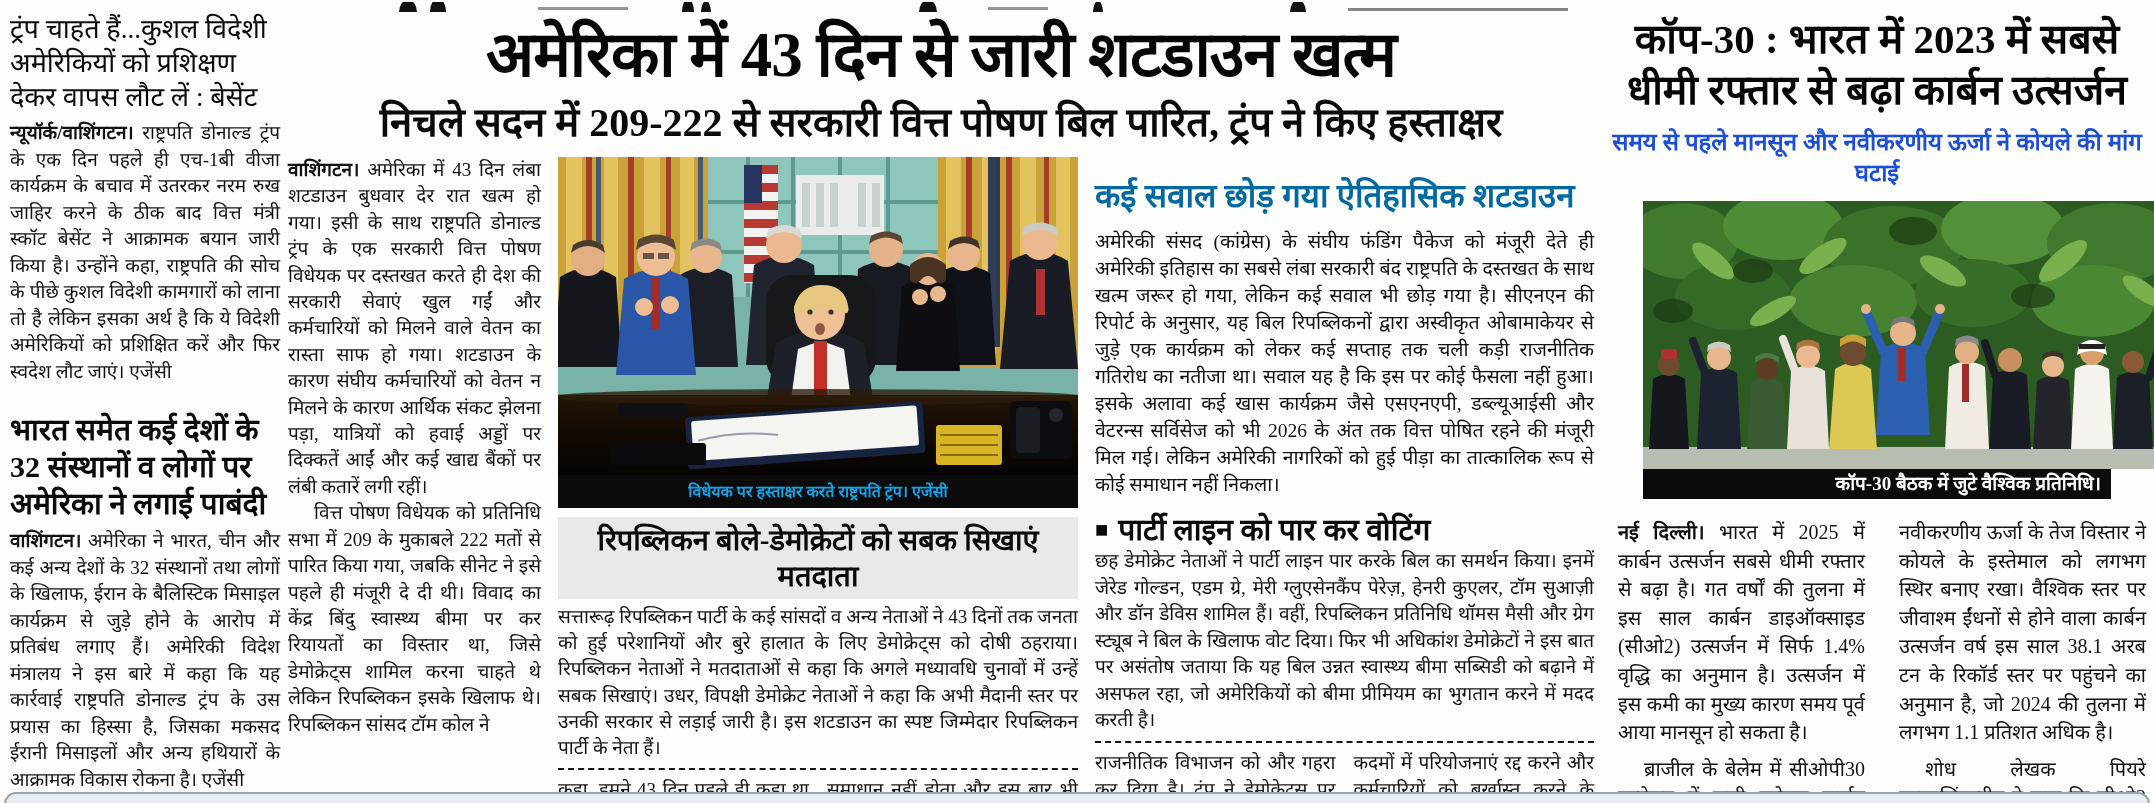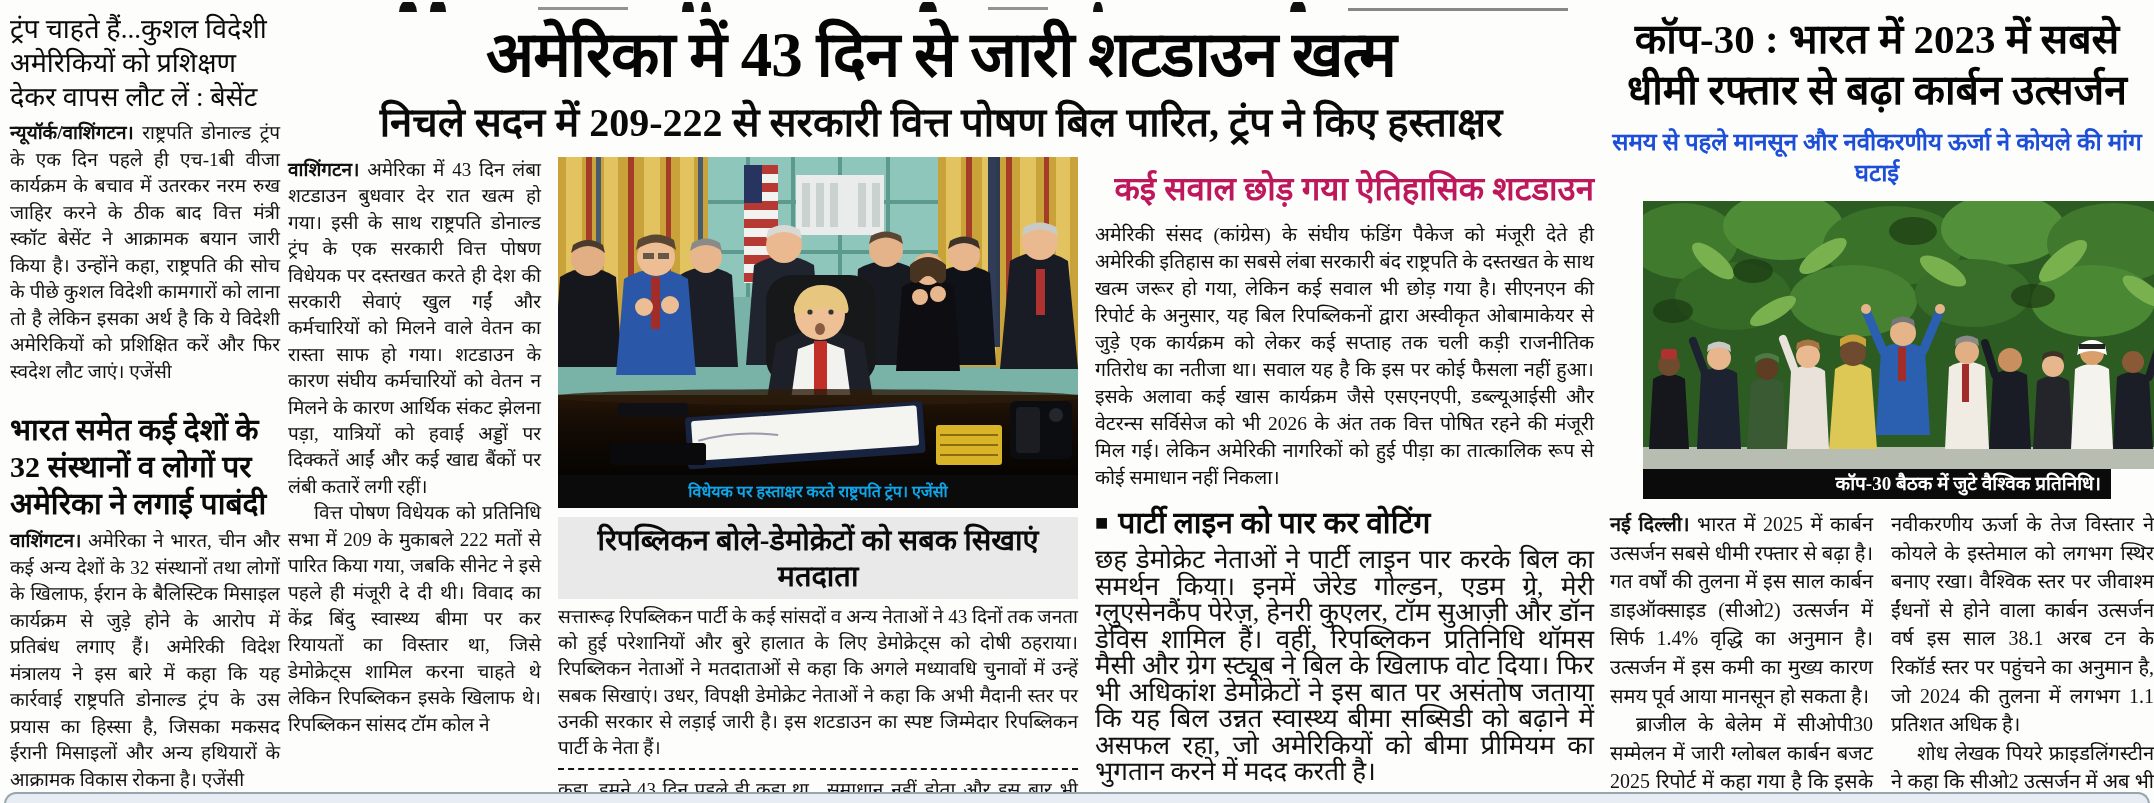--- a/index.html
+++ b/index.html
@@ -24,35 +24,35 @@
   .col-a p+p{text-indent:26px;}
   .mid{width:520px;}
   .photo-frame{width:520px;height:318px;overflow:hidden;background:#222;}
   .caption-bar{background:#0b0b0b;color:#0ea5e9;font-weight:700;font-size:16px;line-height:33px;height:33px;text-align:center;overflow:hidden;}
   .rep-headline{background:#e9e9e9;font-size:29px;line-height:36px;font-weight:700;text-align:center;padding:5px 4px;margin-top:9px;color:#0a0a0a;}
   .mid-body{font-size:19px;line-height:26.2px;text-align:justify;margin-top:5px;}
   .dashed-rule{border:0;border-top:2px dashed #161616;margin:7px 0 6px 0;}
   .cont-cols{display:flex;gap:18px;}
   .cont-cols>div{flex:1;font-size:19px;line-height:27px;text-align:justify;}
   .col-b{width:499px;}
-  .qs-headline{font-size:33px;line-height:40px;font-weight:700;text-align:right;color:#be185d;margin-top:12px;}
+  .qs-headline{font-size:33px;line-height:40px;font-weight:700;text-align:left;color:#0369a1;margin-top:19px;}
   .qs-body{font-size:19.5px;line-height:27px;text-align:justify;margin-top:12px;}
   .pl-headline{font-size:30px;line-height:36px;font-weight:700;color:#0a0a0a;margin-top:14px;}
   .pl-bullet{font-size:22px;vertical-align:3px;margin-right:10px;}
-  .pl-body{font-size:26px;line-height:26.5px;text-align:justify;margin-top:6px;}
+  .pl-body{font-size:19px;line-height:26.5px;text-align:justify;}
   
   .right-col{position:absolute;left:1600px;top:0;width:554px;}
   .cop-headline{font-size:41px;line-height:51px;font-weight:700;text-align:center;color:#050505;margin-top:14px;}
   .cop-subheadline{font-size:24px;line-height:31px;font-weight:700;text-align:center;margin-top:11px;color:#1d4ed8;}
   .cop-photo-wrap{width:468px;margin:12px auto 0 auto;}
   .cop-photo{width:534px;height:268px;overflow:hidden;background:#1e3d17;}
   .cop-caption{background:#0b0b0b;color:#fff;font-weight:700;font-size:19px;line-height:30px;height:30px;text-align:right;padding-right:10px;overflow:hidden;}
   .cop-cols{display:flex;gap:18px;margin-top:11px;padding-left:10px;}
   .cop-cols>div{flex:1;font-size:20px;line-height:28.6px;text-align:justify;}
-  .cop-cols p{margin:0;}
+  .cop-cols p{margin:8px;}
   .cop-cols p+p{text-indent:26px;}
   
   .bottom-band{
     position:absolute;left:4px;right:4px;top:792px;height:18px;
     background:#e7edf2;border:2px solid #97a5ae;border-bottom:0;border-radius:12px 12px 0 0;
   }
 </style>
 </head>
 <body>
 

